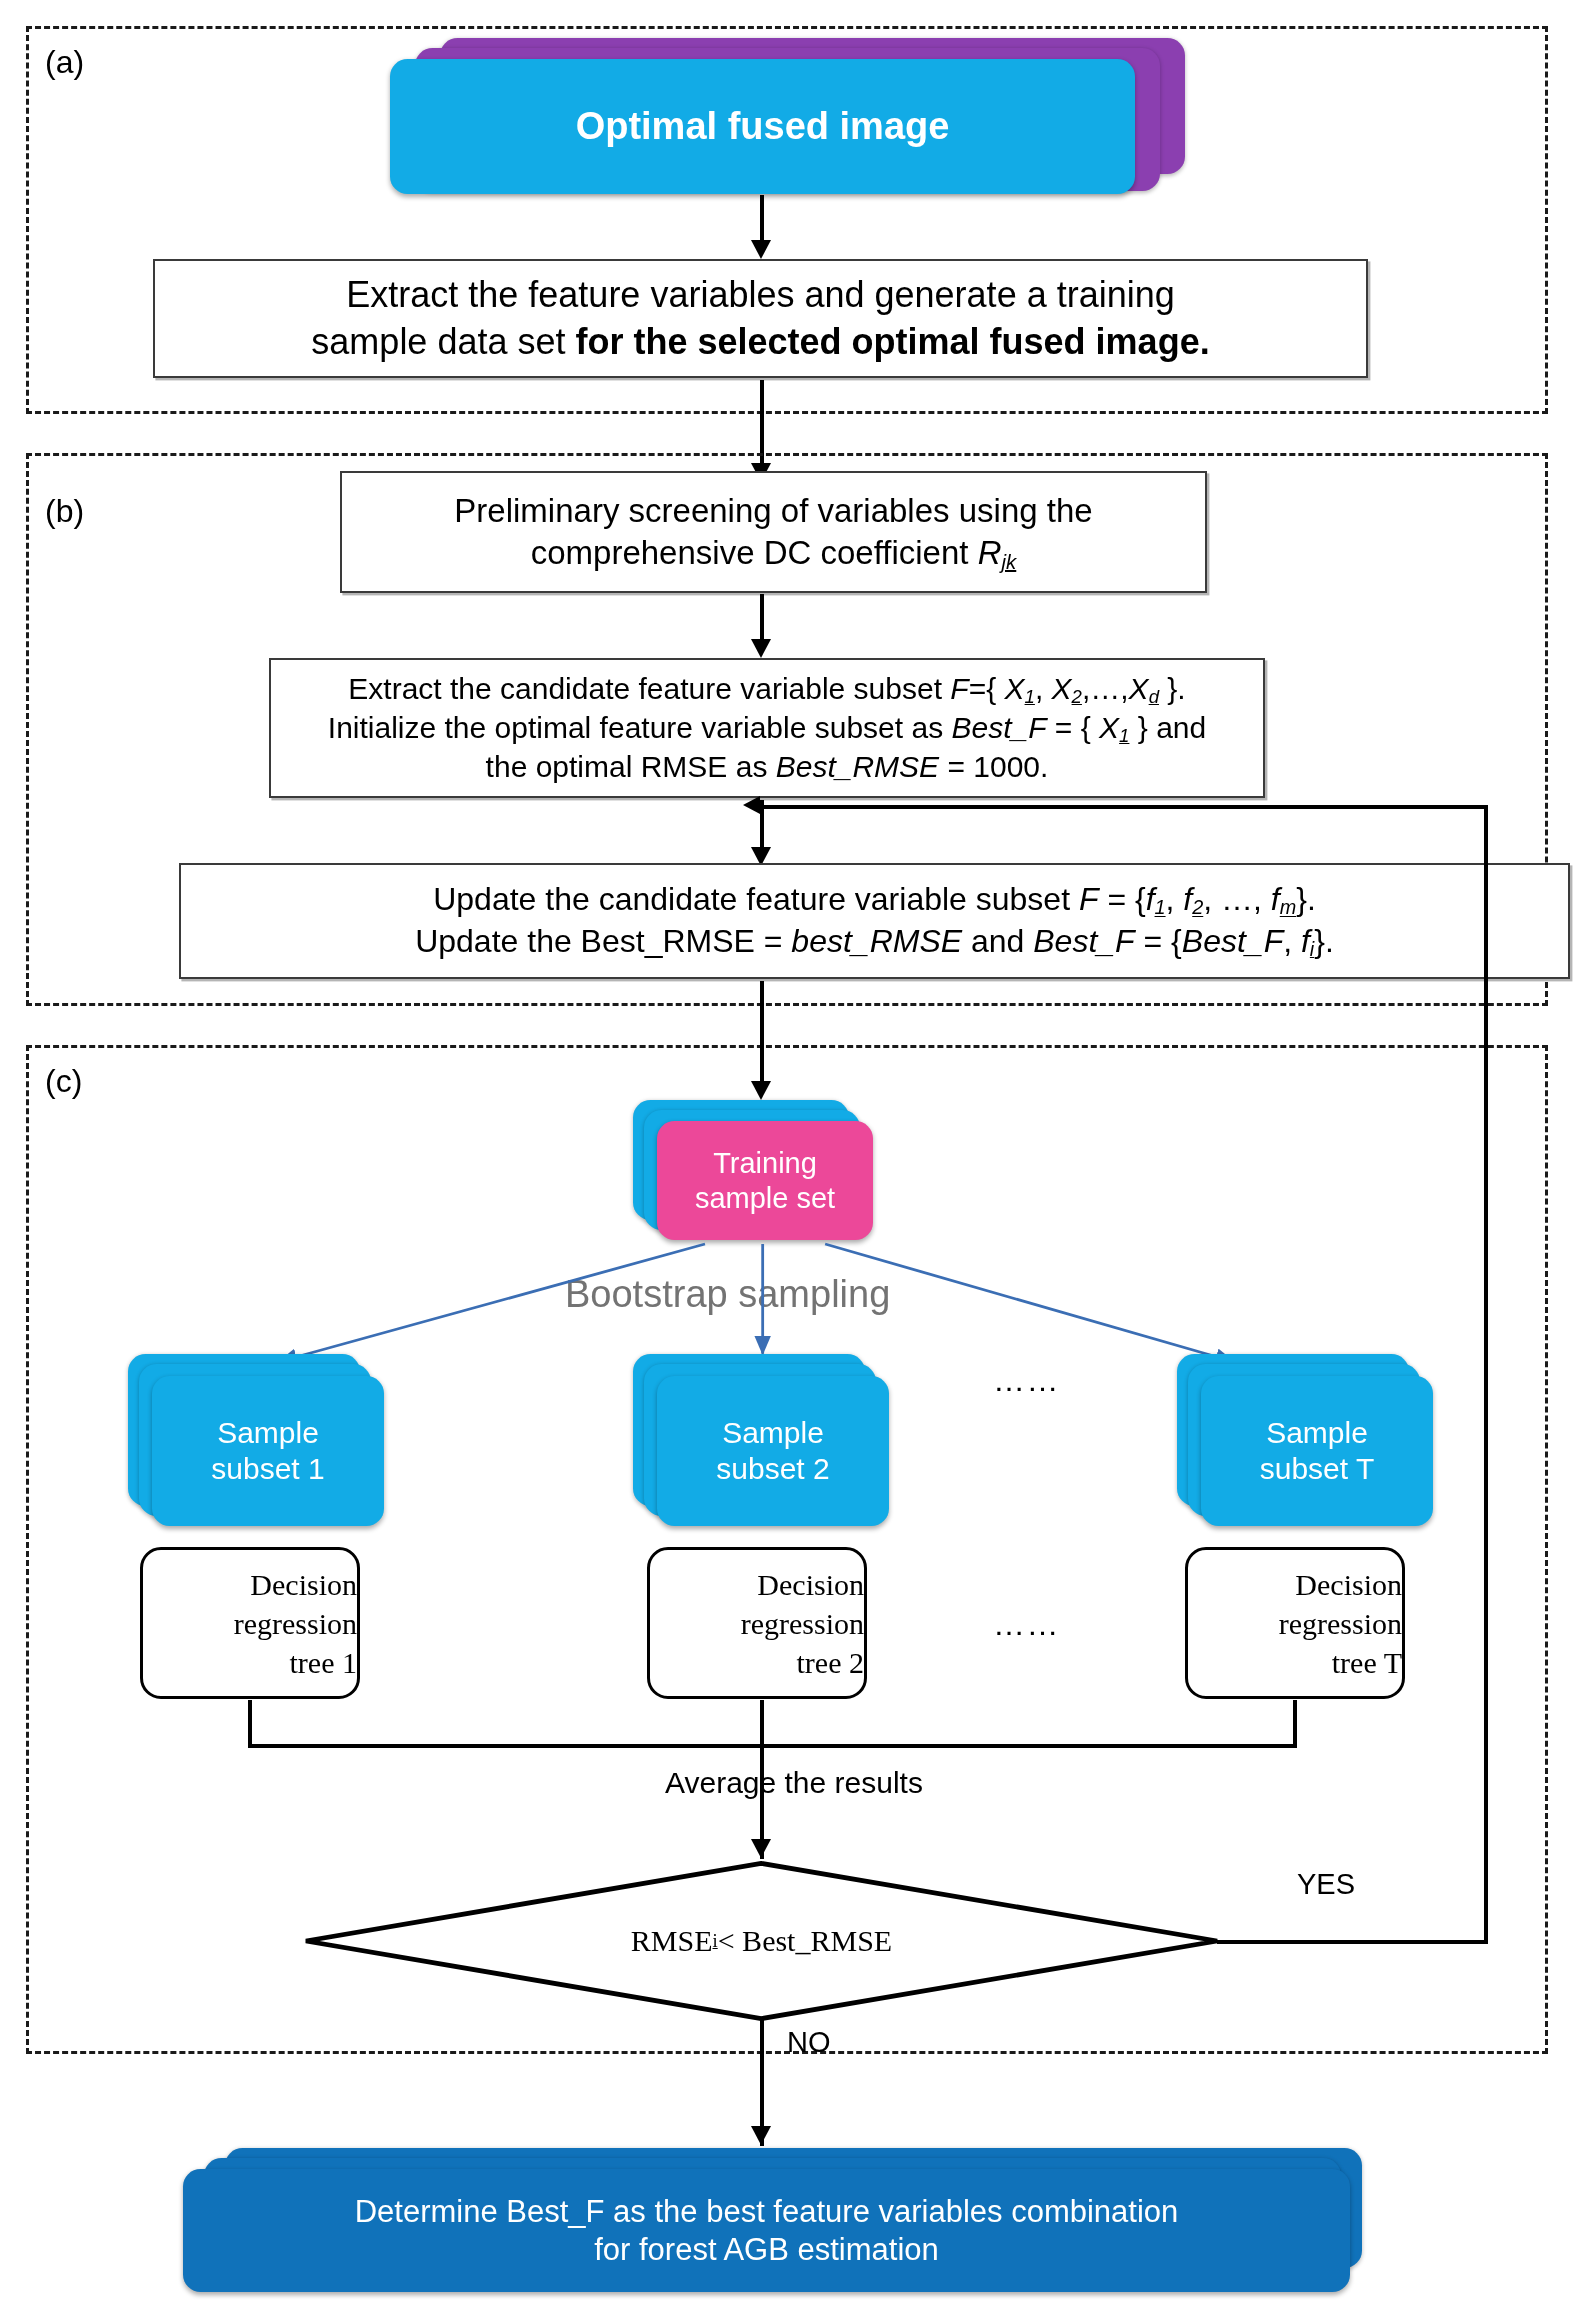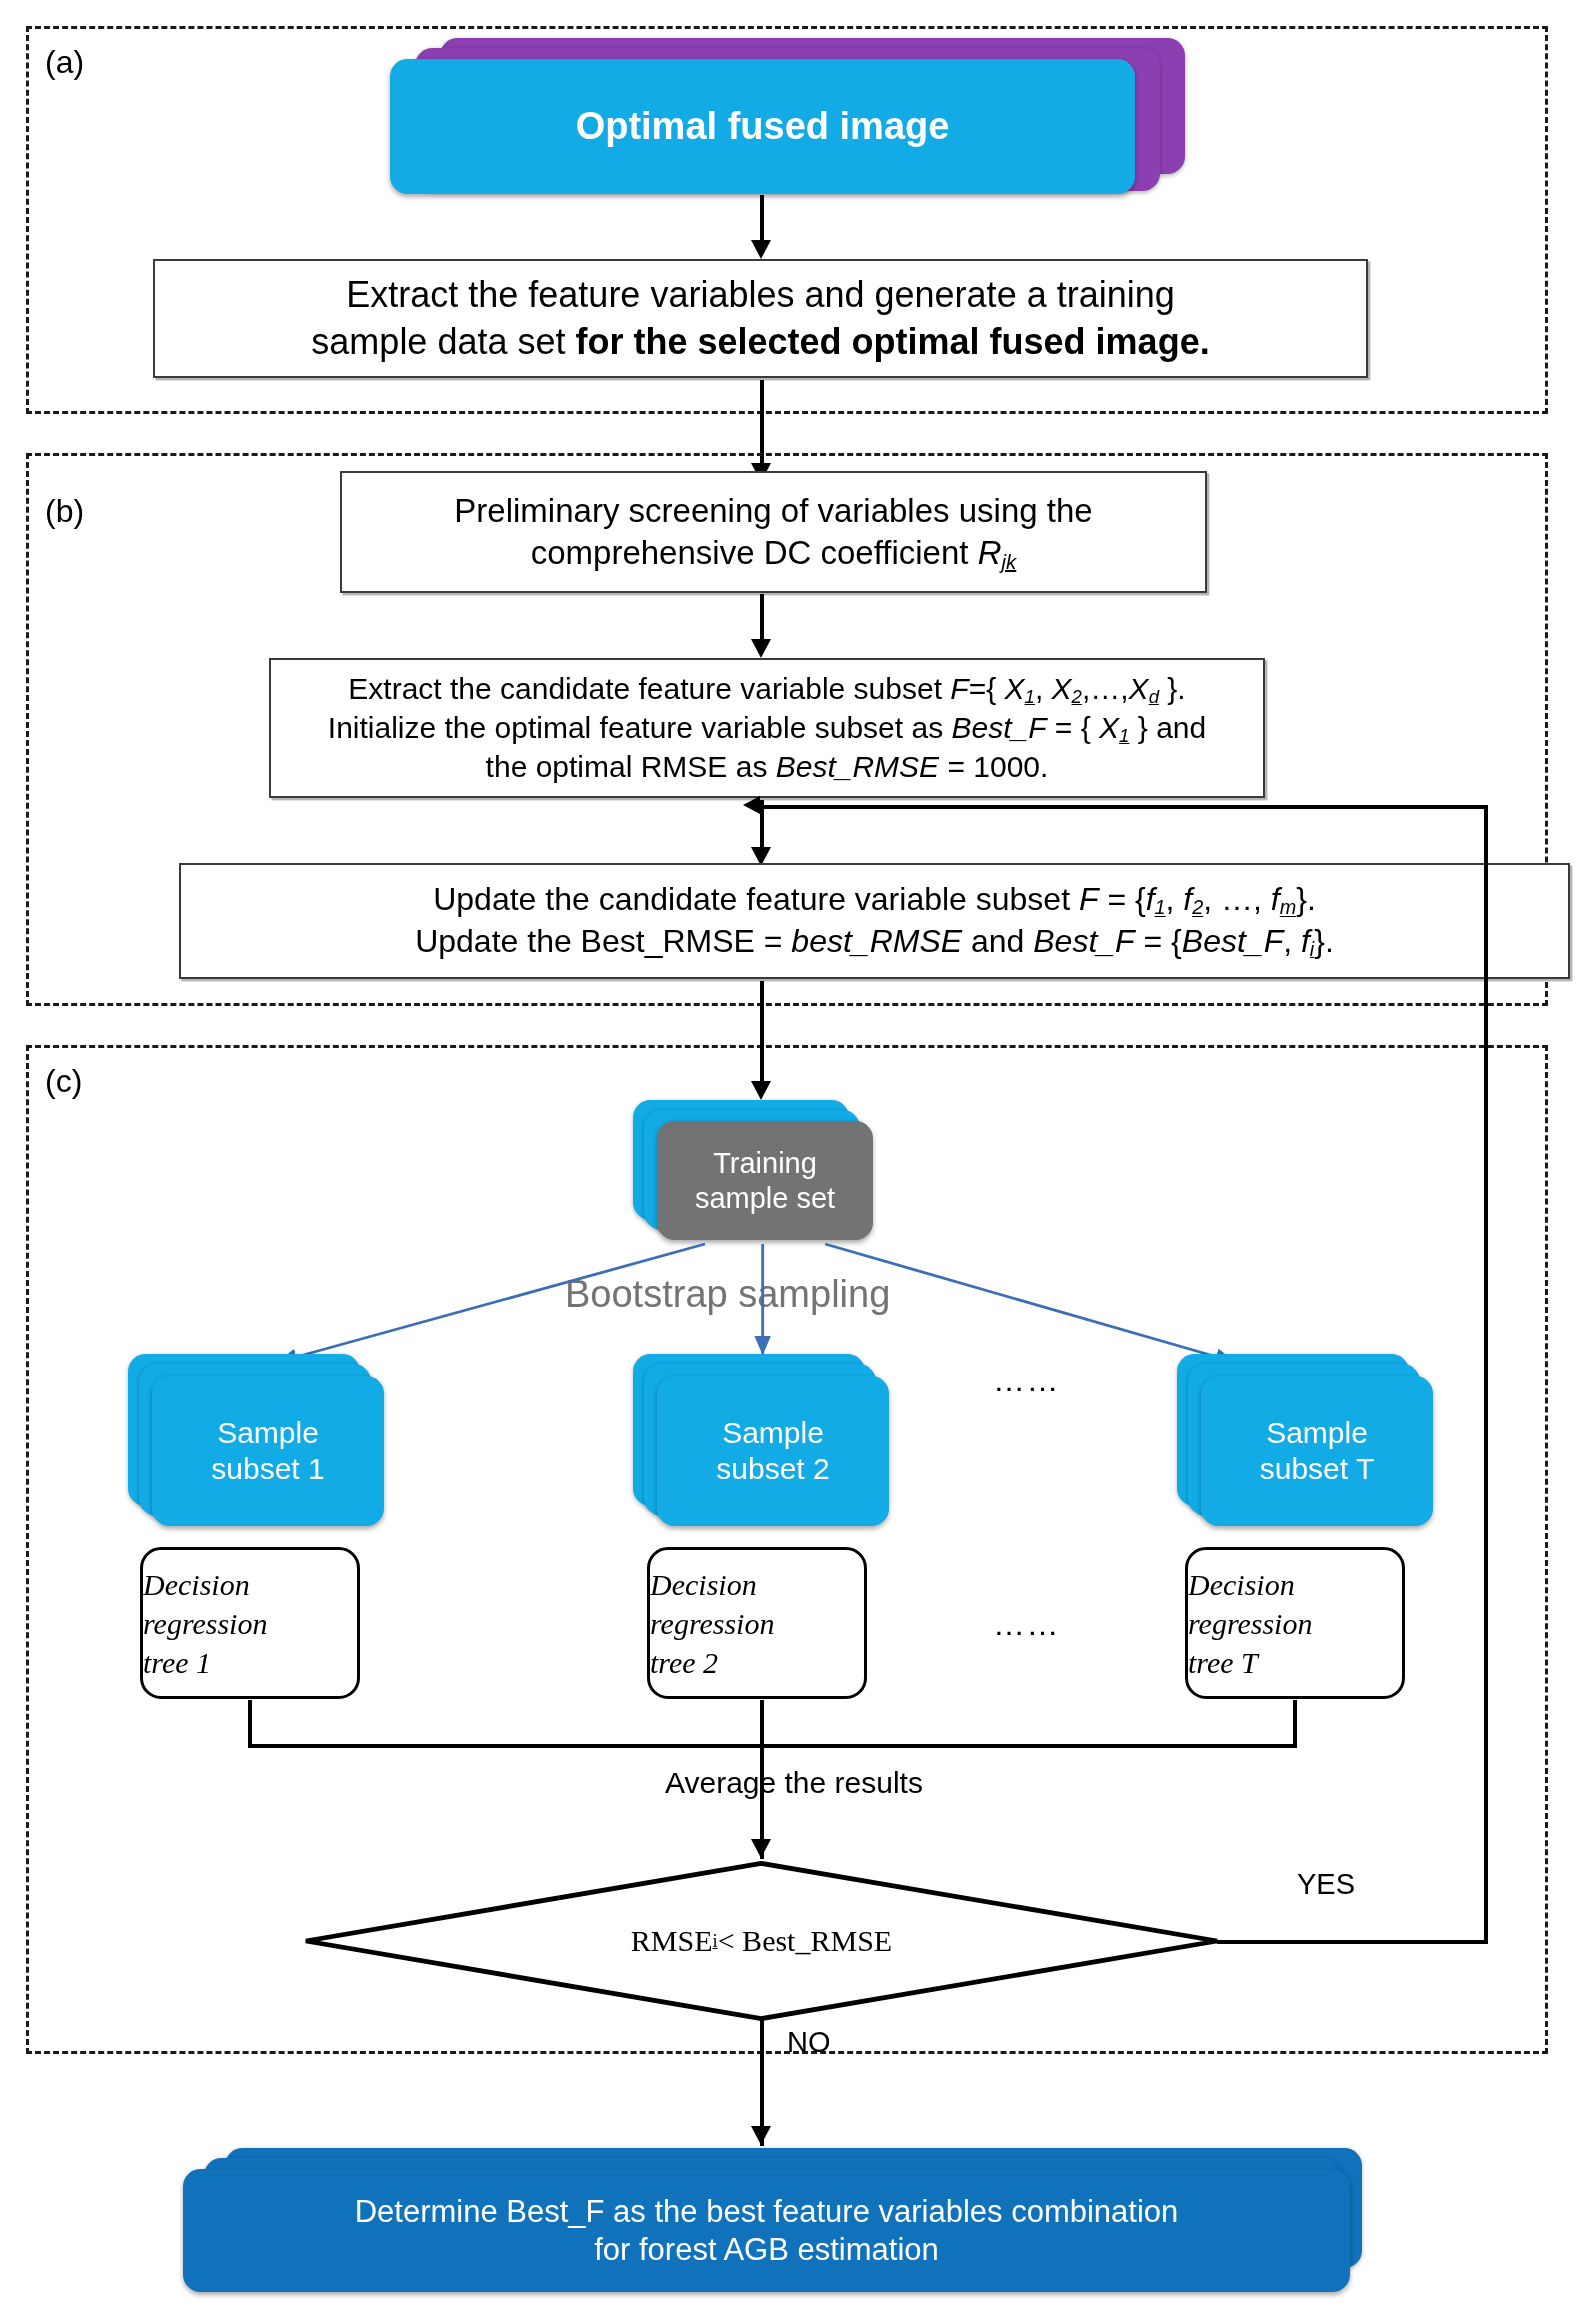--- a/index.html
+++ b/index.html
@@ -25,22 +25,22 @@
   .card .lay{position:absolute;border-radius:17.6px;
              box-shadow:0 1.6px 4px rgba(0,0,0,.28);}
   .card .face{position:absolute;border-radius:17.6px;display:flex;
               align-items:center;justify-content:center;text-align:center;
               color:#fff;box-shadow:0 2.4px 5.6px rgba(0,0,0,.33);}
   .card .face .txt{width:100%;padding:0 8px;line-height:1.2;}
 
   
   .tbox{position:absolute;box-sizing:border-box;background:#fff;
         border:3.2px solid #000;border-radius:21px;
-        display:flex;align-items:center;justify-content:center;text-align:left;
-        font-family:"Liberation Serif",serif;font-style:italic;}
+        display:flex;align-items:center;justify-content:center;text-align:right;
+        font-family:"Liberation Serif",serif;}
   .tbox .txt{width:100%;line-height:1.3;}
 
   
   .diamond{position:absolute;}
   .diamond .dtext{position:absolute;left:0;top:0;width:100%;height:100%;
                   display:flex;align-items:center;justify-content:center;
                   font-family:"Liberation Serif",serif;font-size:30px;}
 
   
   .vline{position:absolute;background:#000;width:4px;}
@@ -121,21 +121,21 @@
 
   <div class="sect" style="left:26px;top:1045px;width:1522px;height:1009px;"></div>
   <div class="sect-label" style="left:45px;top:1065px;">(c)</div>
 
   <div class="vline" style="left:760px;top:981px;height:107px;"></div>
   <div class="arrow-d" style="left:751px;top:1081px;"></div>
 
   <div class="card" style="left:633px;top:1100px;width:264px;height:168px;">
     <div class="lay" style="left:0px;top:0px;width:216px;height:120px;background:#12ABE6;"></div>
     <div class="lay" style="left:11.2px;top:9.6px;width:216px;height:120px;background:#12ABE6;"></div>
-    <div class="face" style="left:24px;top:21px;width:216px;height:119px;background:#737373;">
+    <div class="face" style="left:24px;top:21px;width:216px;height:119px;background:#ec4899;">
       <div class="txt" style="font-size:29px;">
         <span>Training</span><br>
         <span>sample set</span>
       </div>
     </div>
   </div>
 
   <div class="free" style="left:565px;top:1273px;font-size:38px;">Bootstrap sampling</div>
 
   <svg class="ov" viewBox="0 0 1971 2895">

